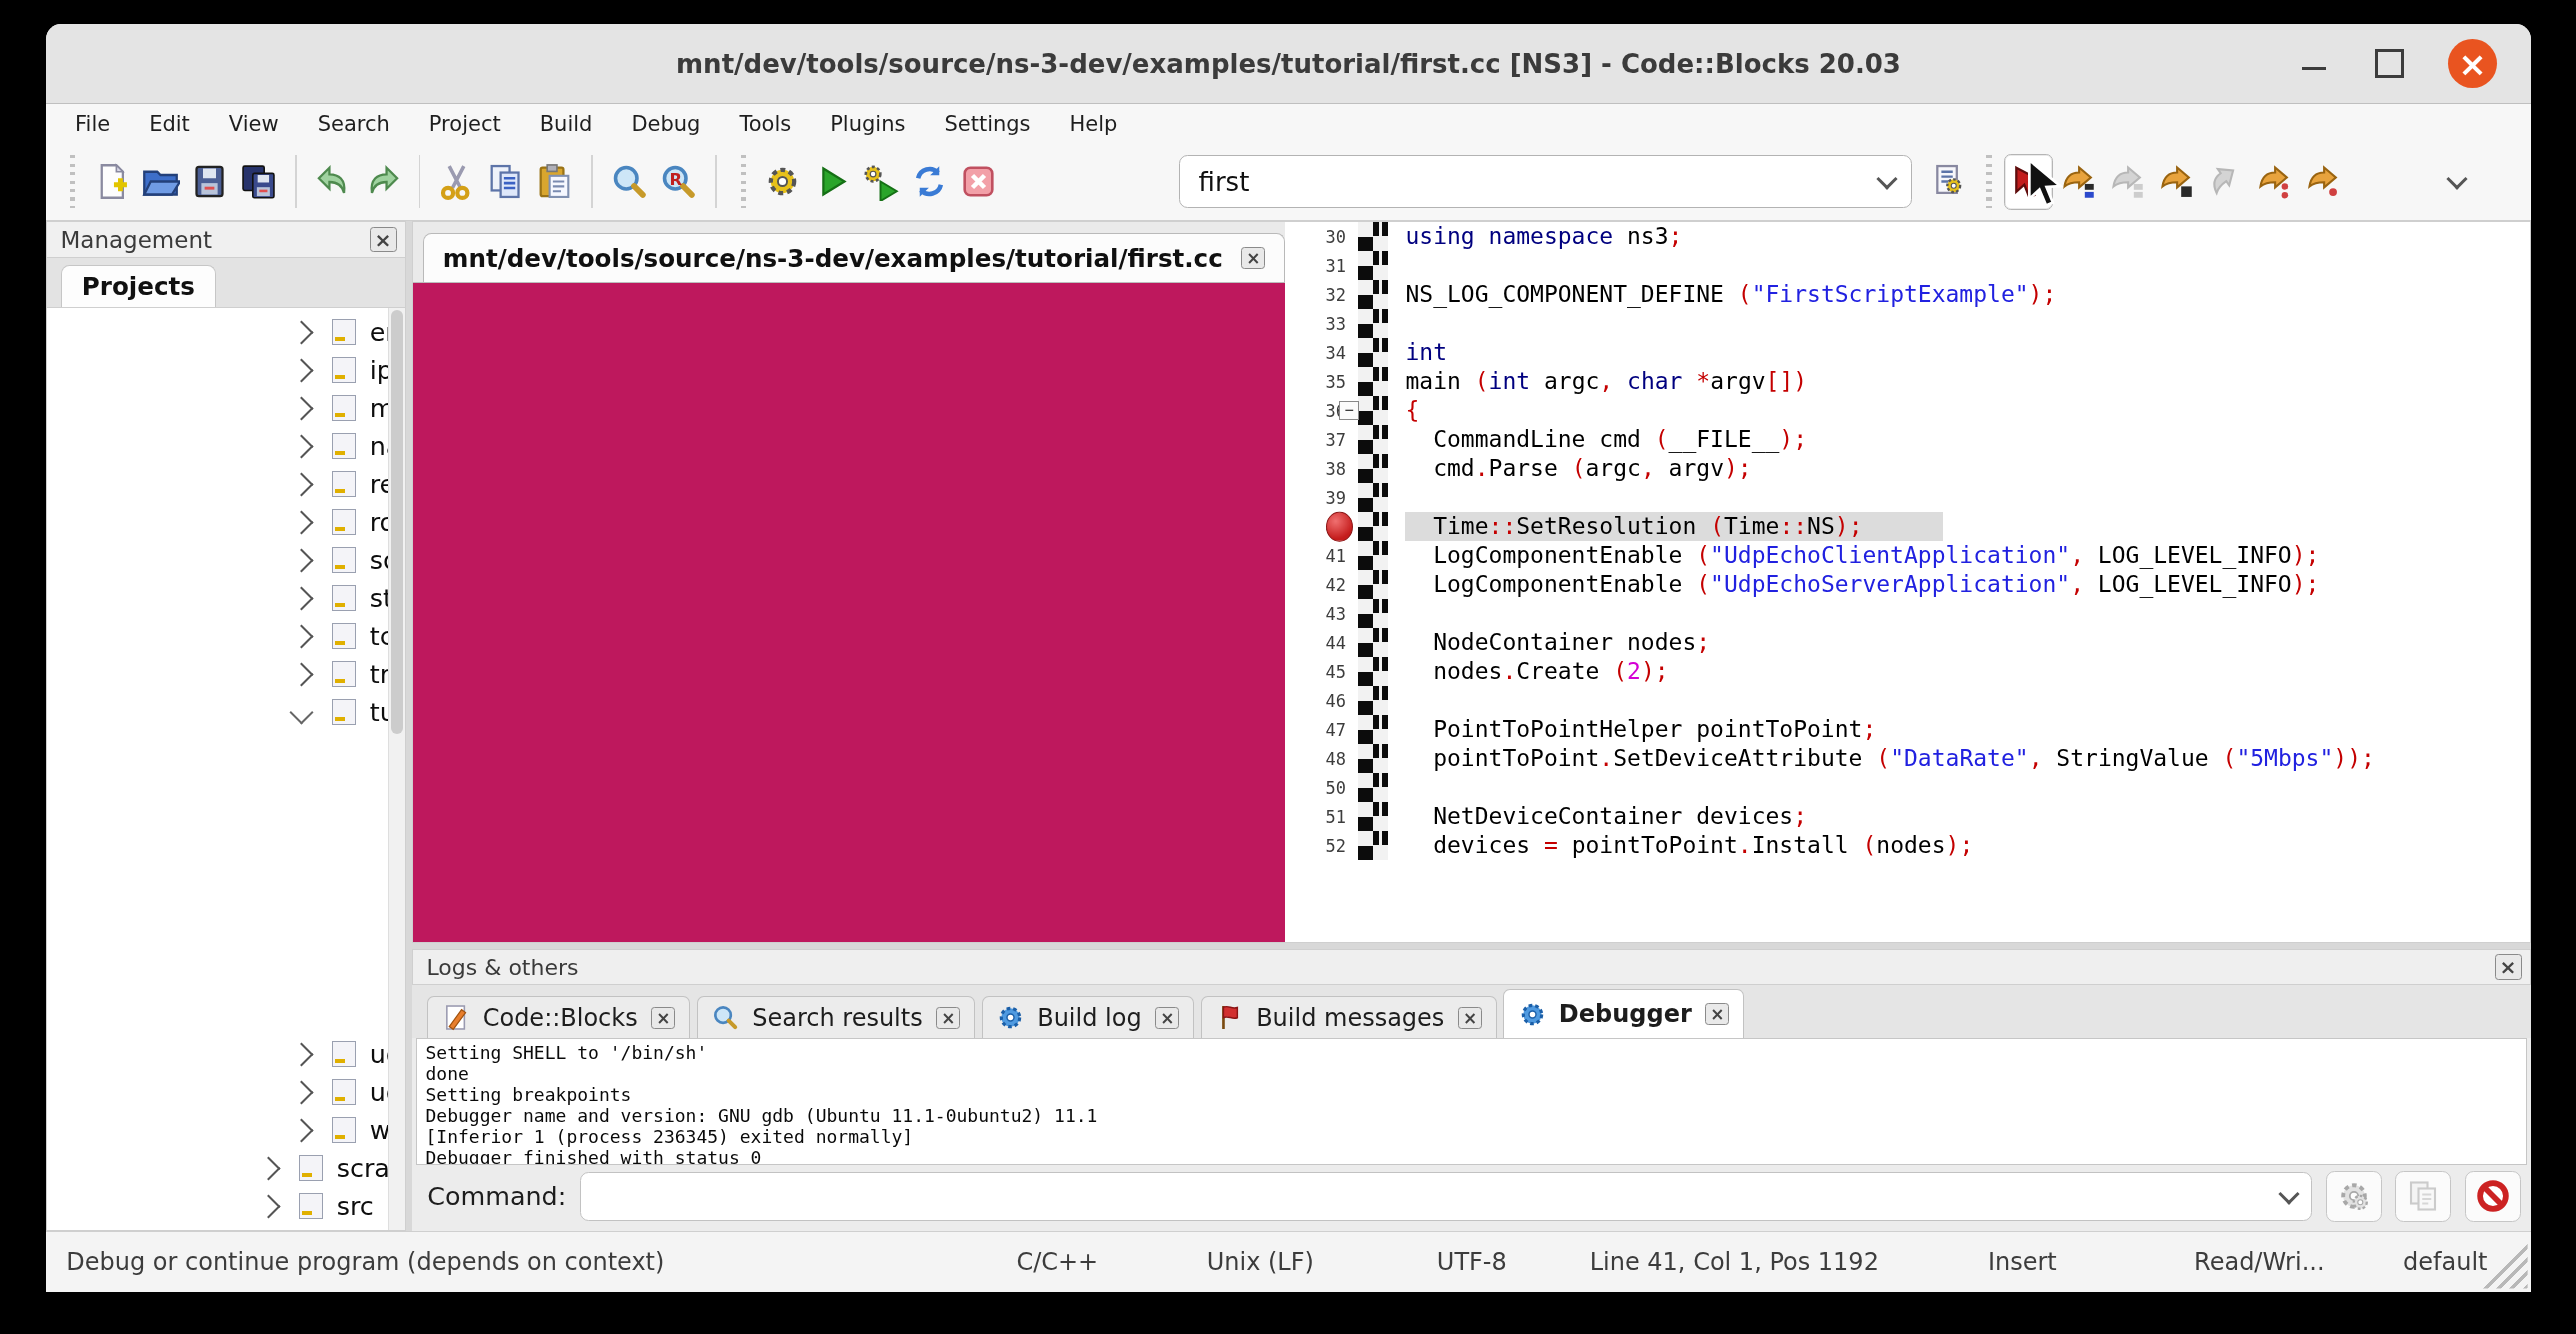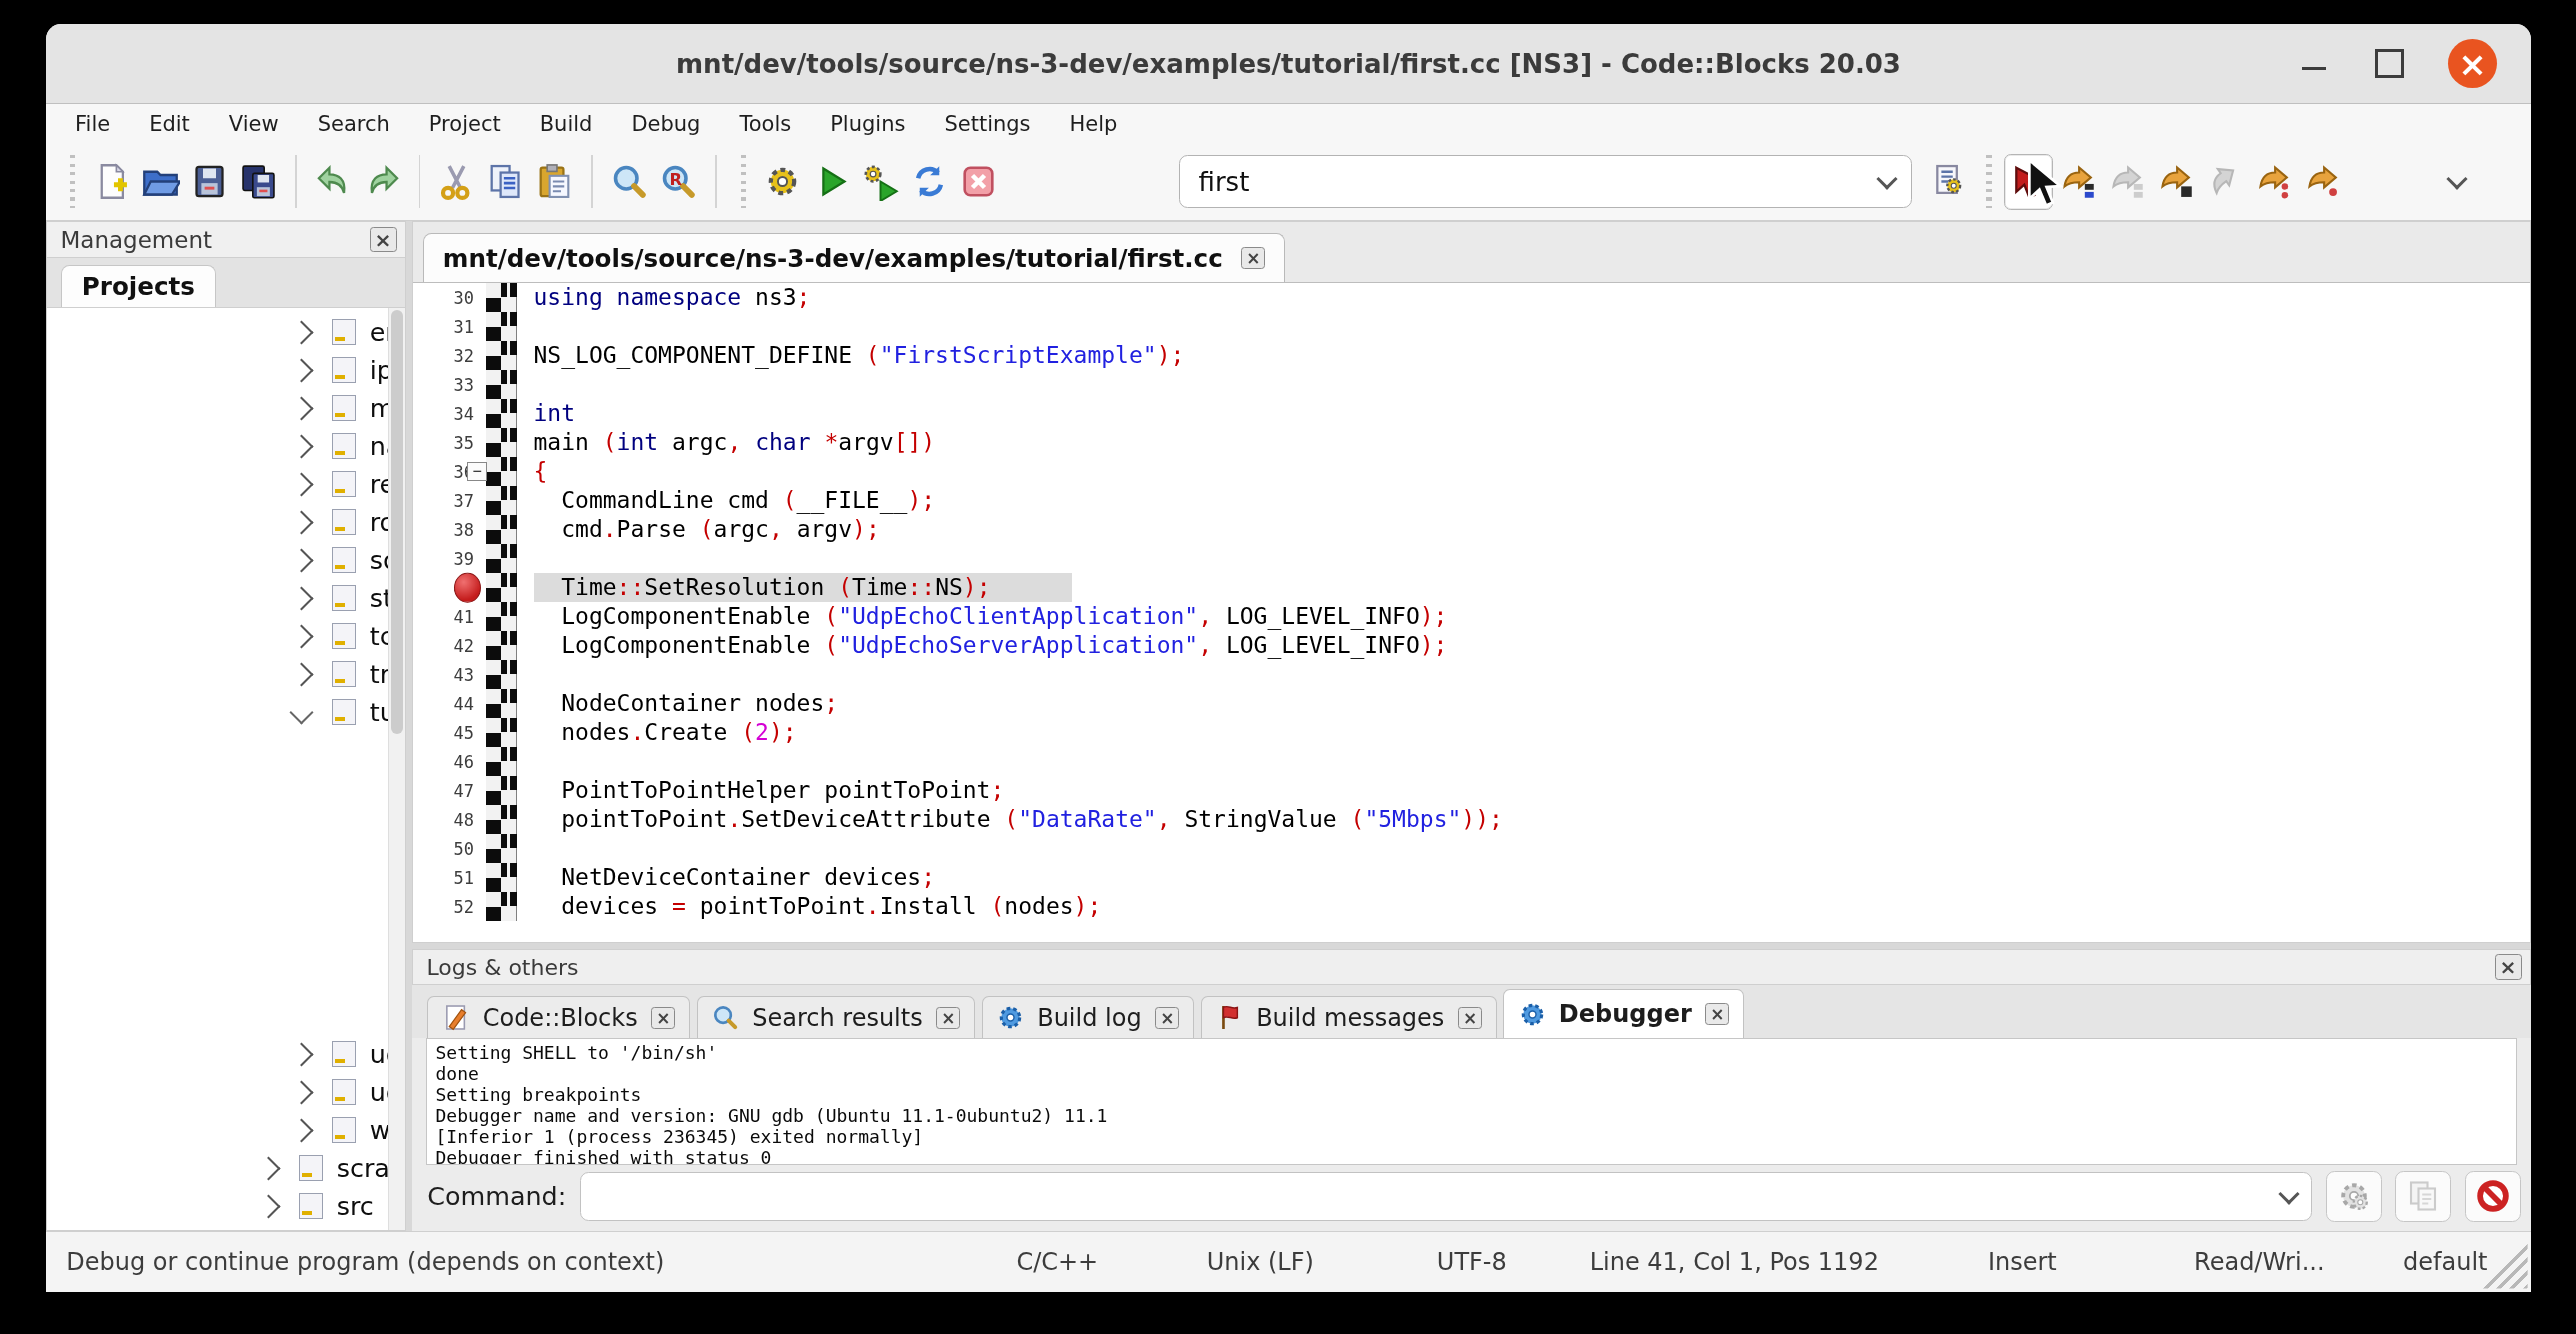--- a/index.html
+++ b/index.html
@@ -78,21 +78,21 @@
   .ticon.folder { background:#f4f4f8; border:1.7px solid #9aa0b0; }
   .ticon.folder::after { content:""; position:absolute; left:1.7px; bottom:2.5px; width:10.2px; height:4.2px; background:#e0b000; }
   .tlabel { padding:1.7px 6.8px 1.7px 1.7px; }
   .vsb { width:17px; flex:none; background:#f1f1f1; border-left:0.8px solid #dedede; position:relative; }
   .vsb-thumb { position:absolute; top:1.7px; left:1.7px; width:12.7px; height:46%; background:#cccccc; border-radius:6.8px; }
 
   
   .rightcol { flex:1; display:flex; flex-direction:column; min-width:0; }
 
   
-  .editorcol { flex:1; display:flex; flex-direction:column; min-height:0; background:#be185d;
+  .editorcol { flex:1; display:flex; min-height:0; background:#be185d;
                border:0.8px solid #cfcfcf; }
   .tabbar { height:61px; flex:none; background:#eaeaea; border-bottom:1.7px solid #bdbdbd;
             display:flex; align-items:flex-end; padding-left:10.2px; }
   .etab { height:49px; background:#fcfcfc; border:1.7px solid #b9b9b9; border-bottom:none;
           border-radius:8.5px 8.5px 0 0; display:flex; align-items:center; gap:15.2px;
           padding:0 18.6px; font-size:24.6px; font-weight:600; color:#101010; }
   .etab .closebox { width:24px; height:22px; font-size:17px; margin-left:3.4px; }
   .code { flex:1; overflow:hidden; font-family:"DejaVu Sans Mono",monospace; position:relative; background:#fff; }
   .cline { height:29px; display:flex; align-items:center; position:relative; }
   .lnum { width:73px; flex:none; text-align:right; padding-right:12px; font-size:17px; color:#3d3d3d; }
@@ -123,21 +123,21 @@
   .logs-header { height:36px; flex:none; display:flex; align-items:center; padding:0 8.5px 0 13.5px;
                  font-size:22px; color:#3a3a3a; background:#efefef; border:0.8px solid #cfcfcf; }
   .logs-tabs { height:53px; flex:none; display:flex; align-items:flex-end; gap:6.8px;
                padding-left:15.2px; background:#e5e5e5; }
   .ltab { height:42px; display:flex; align-items:center; gap:12px; padding:0 13.5px;
           background:#ececec; border:1.7px solid #c2c2c2; border-bottom:none;
           border-radius:6.8px 6.8px 0 0; font-size:24px; color:#1d1d1d; }
   .ltab svg { width:29px; height:29px; flex:none; }
   .ltab .closebox { width:24px; height:22px; font-size:17px; margin-left:1.7px; }
   .ltab.active { background:#ffffff; font-weight:bold; height:49px; }
-  .logs-output { flex:1; margin:0 14px; background:#fff; border:0.8px solid #c6c6c6;
+  .logs-output { flex:1; margin:0 4px; background:#fff; border:0.8px solid #c6c6c6;
                  font-family:"DejaVu Sans Mono",monospace; font-size:18px; line-height:21px;
                  padding:2.5px 8.5px; color:#0a0a0a; overflow:hidden; }
   .cmdrow { height:66px; flex:none; display:flex; align-items:center; gap:13.5px;
             padding:5.1px 10.2px 8.5px 15.2px; }
   .cmd-label { font-size:25.4px; color:#1d1d1d; flex:none; }
   .cmd-combo { flex:1; height:49px; background:#fff; border:1.7px solid #c2c2c2; border-radius:8.5px;
                display:flex; align-items:center; padding:0 17px; }
   .cmd-combo input { flex:1; border:none; outline:none; font-size:24px; background:transparent; }
   .cmdbtn { width:56px; height:51px; border:1.7px solid #c6c6c6; border-radius:8.5px; background:#fbfbfb;
             display:flex; align-items:center; justify-content:center; flex:none; }

